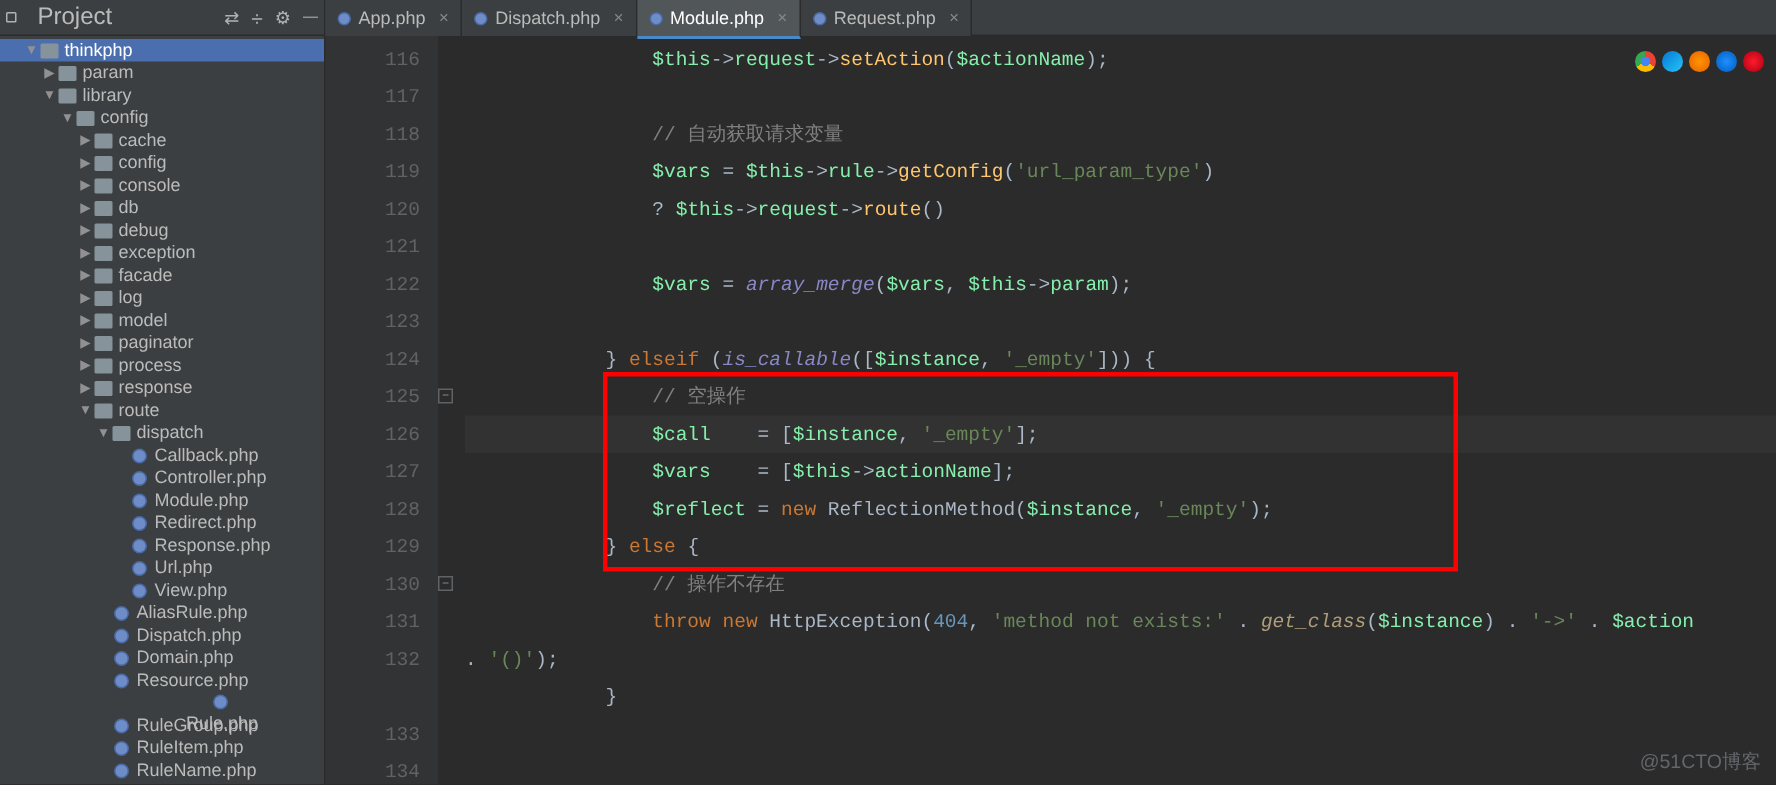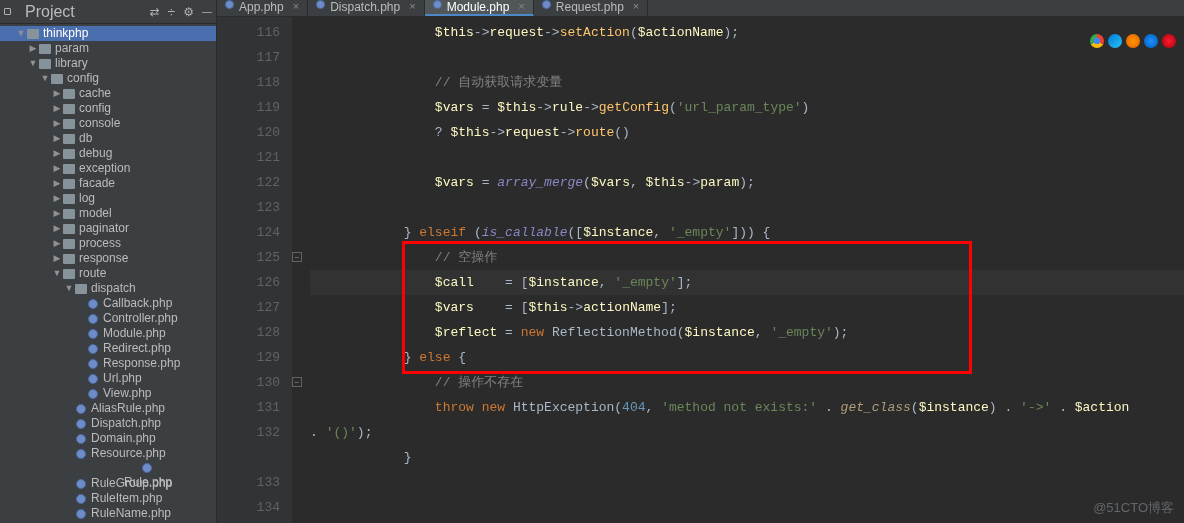--- a/index.html
+++ b/index.html
@@ -71,22 +71,22 @@
     .editor { flex: 1; display: flex; flex-direction: column; background: #2b2b2b; }
     .tabs {
       height: 24px;
       background: #3c3f41;
       display: flex;
       align-items: stretch;
       border-bottom: 1px solid #2b2b2b;
     }
     .tab {
       display: flex;
-      align-items: flex-start;
-      padding: 0 8px;
+      align-items: center;
+      padding: 12px 8px;
       gap: 5px;
       border-right: 1px solid #2b2b2b;
       color: #bbbbbb;
       cursor: pointer;
       background: #3c3f41;
     }
     .tab.active {
       background: #515658;
       border-bottom: 2px solid #4a88c7;
       color: #ffffff;
@@ -147,21 +147,21 @@
       position: absolute;
       right: 10px;
       bottom: 6px;
       color: #7a7f85;
       font-size: 13px;
       font-family: sans-serif;
       opacity: 0.7;
     }
     
     
-    .c-var { color: #fef9c3; }
+    .c-var { color: #86efac; }
     .c-arrow { color: #a9b7c6; }
     .c-method { color: #ffc66d; }
     .c-kw { color: #cc7832; }
     .c-builtin { color: #8888c6; font-style: italic; }
     .c-str { color: #6a8759; }
     .c-num { color: #6897bb; }
     .c-comment { color: #808080; }
     .c-op { color: #a9b7c6; }
     .c-punc { color: #a9b7c6; }
     .c-class { color: #a9b7c6; }

